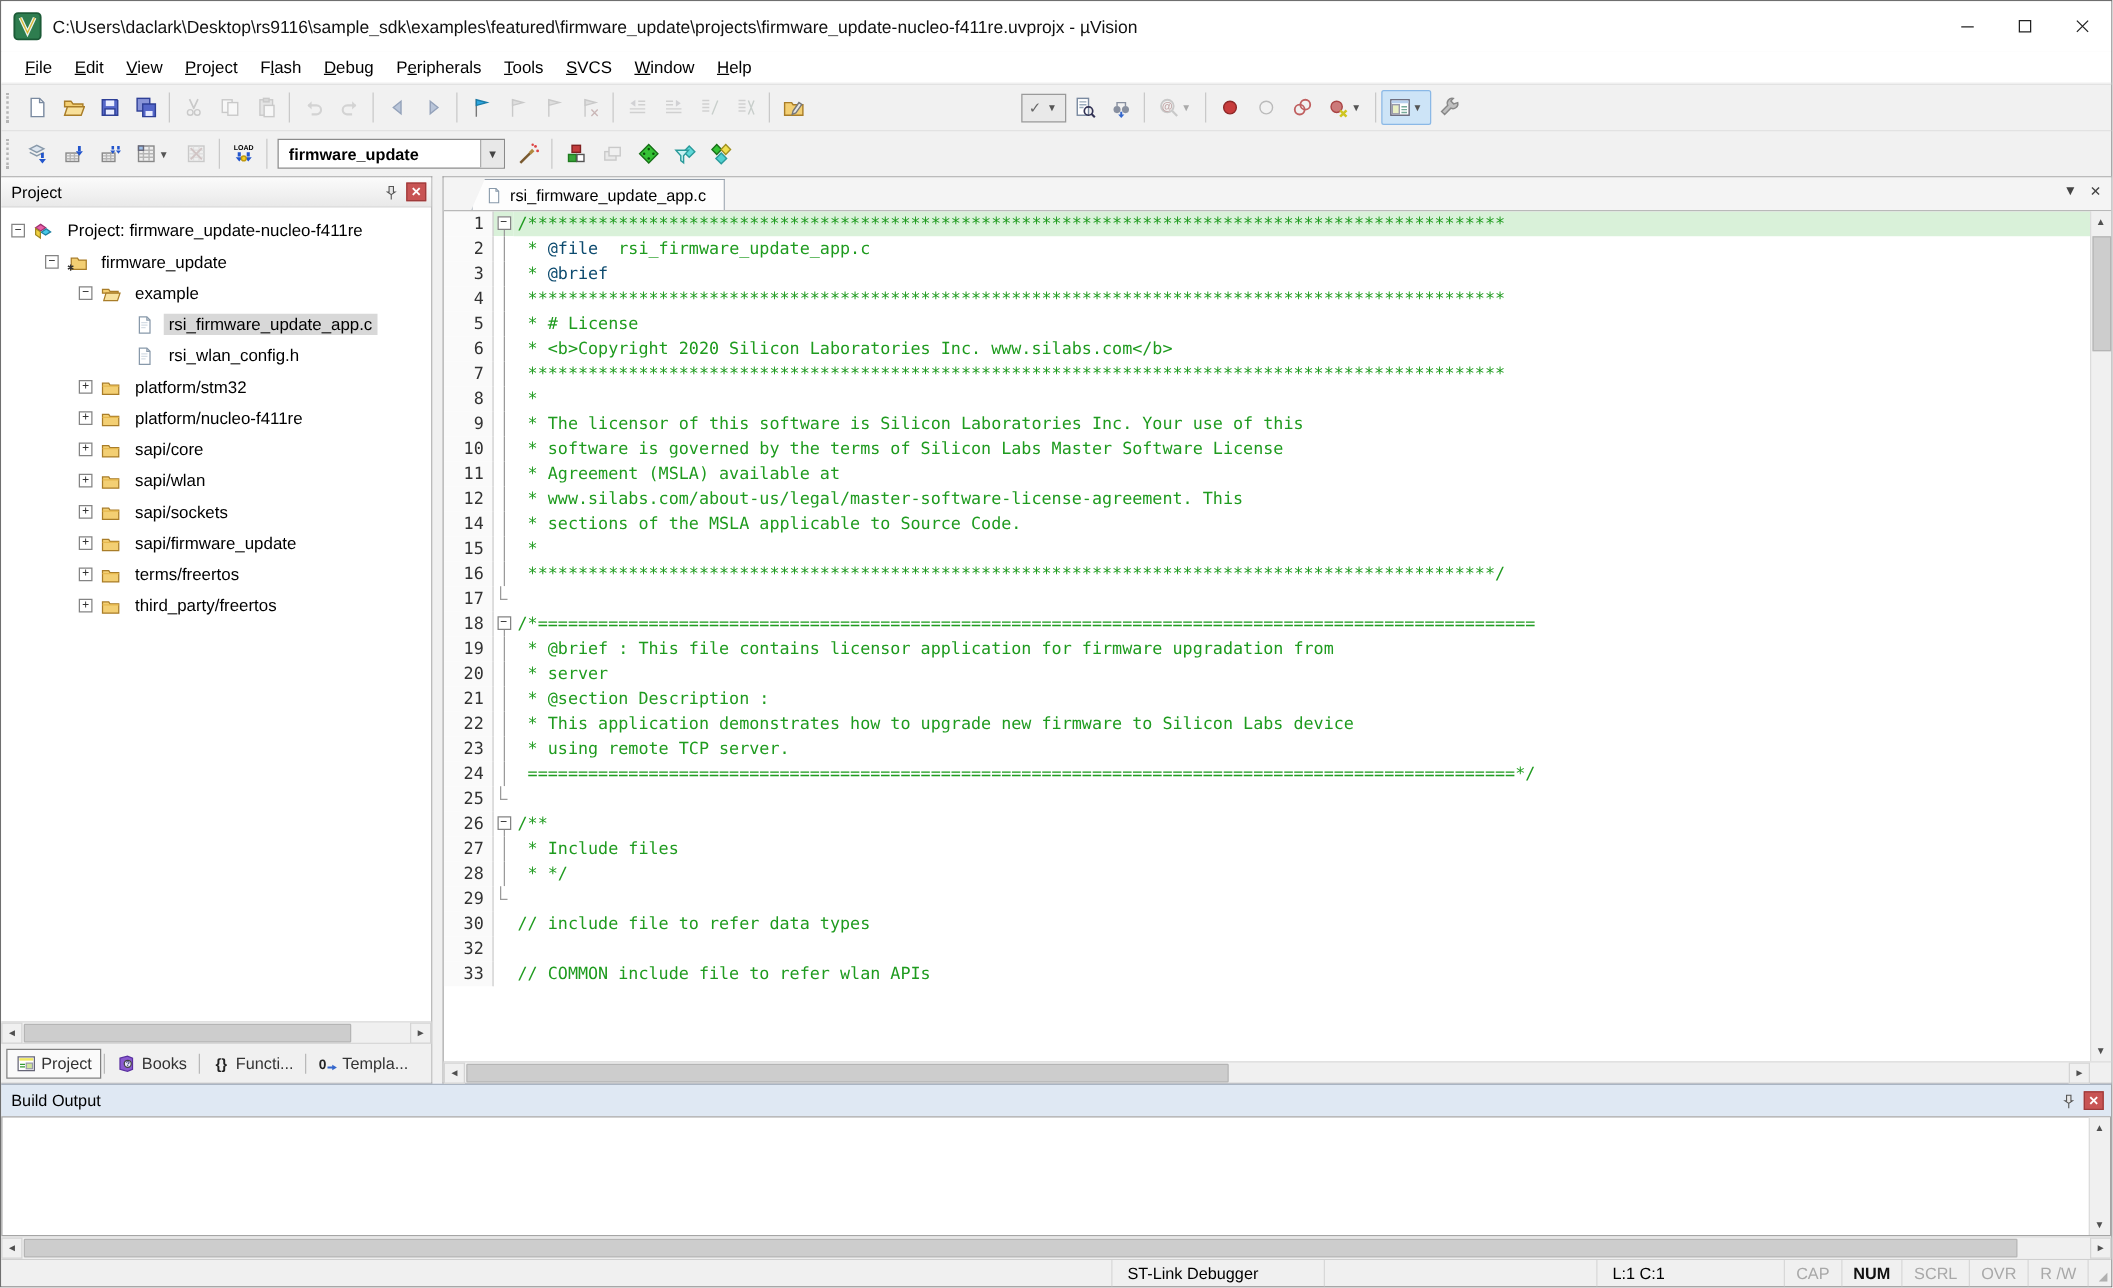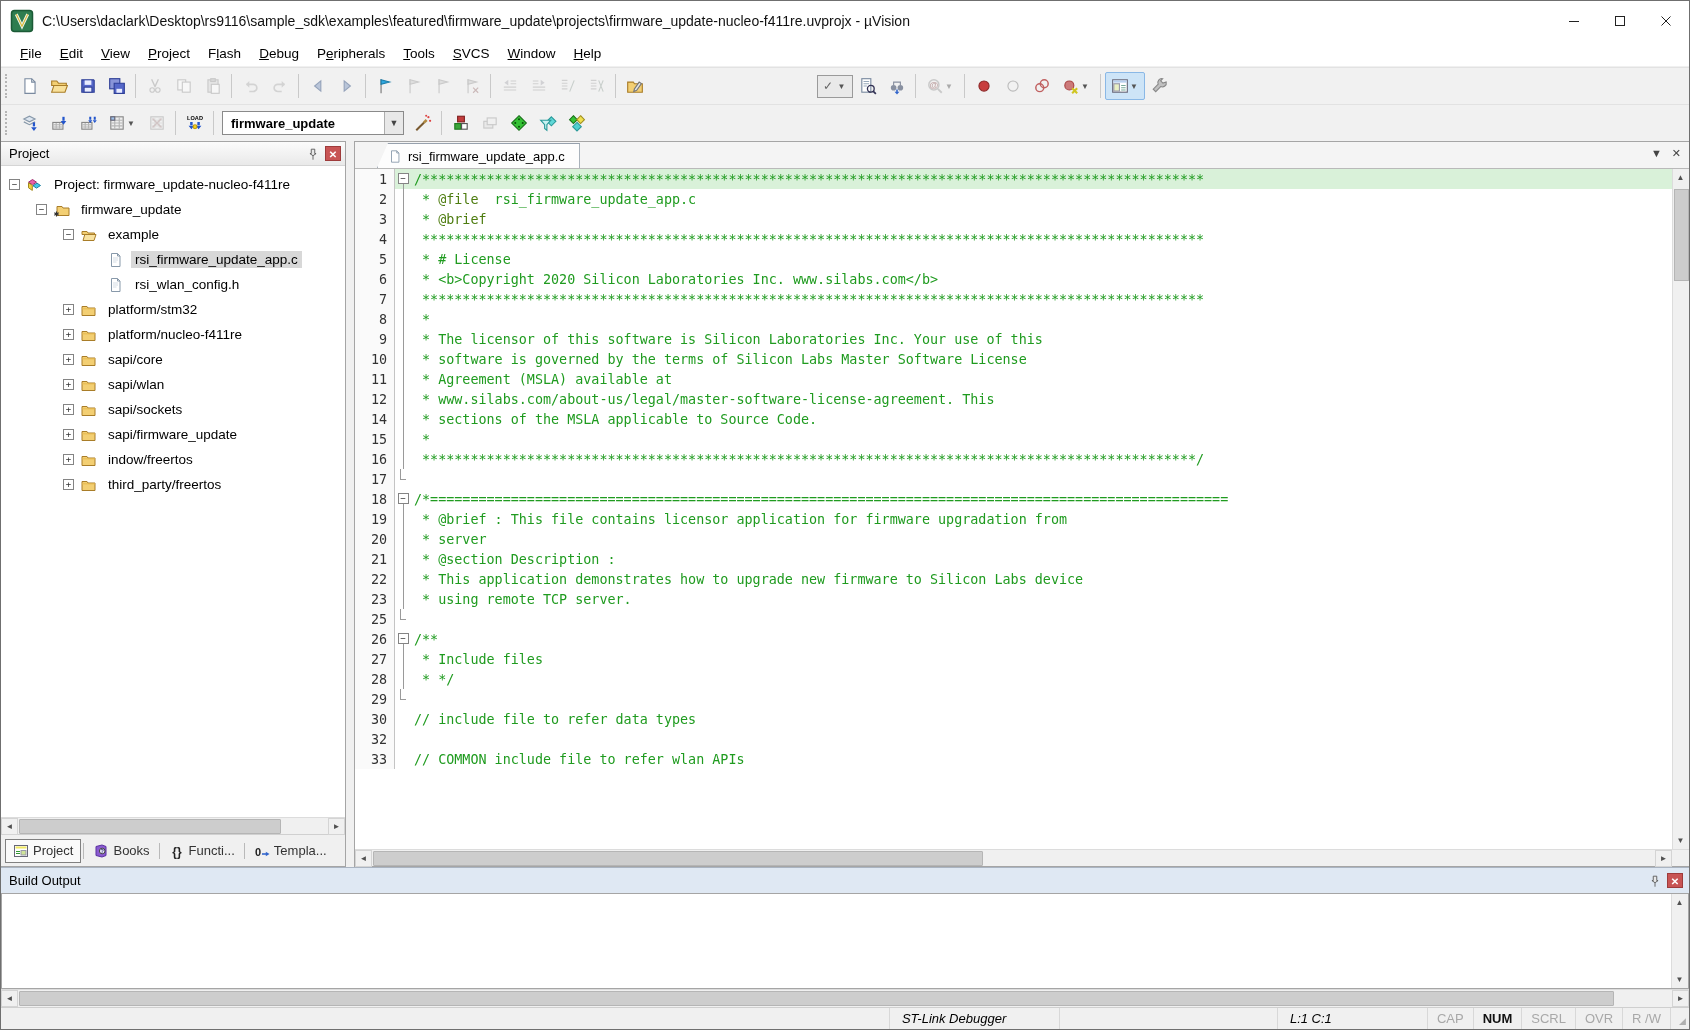--- a/index.html
+++ b/index.html
@@ -75,32 +75,32 @@
   .codearea { flex:1; overflow:hidden; font-family:"DejaVu Sans Mono",monospace; font-size:13.4px; }
   .cline { height:20px; display:flex; align-items:center; white-space:pre; }
   .lnum { width:40px; text-align:right; padding-right:7px; color:#333; flex:0 0 auto; border-right:1px solid #c4c4c4; height:100%; display:flex; align-items:center; justify-content:flex-end; background:#fafafa; }
   .fold { width:16px; height:100%; flex:0 0 auto; display:flex; flex-direction:column; align-items:center; background:#fff; }
   .fbox { width:11px; height:11px; border:1px solid #848484; font-size:9px; line-height:9px; text-align:center; color:#333; margin-top:4px; background:#fff; }
   .ftail { flex:1; border-left:1px solid #9a9a9a; }
   .fline { height:100%; border-left:1px solid #9a9a9a; }
   .fend { height:11px; width:6px; border-left:1px solid #9a9a9a; border-bottom:1px solid #9a9a9a; align-self:center; margin-left:0px; }
   .ctext { flex:1; padding-left:3px; height:100%; display:flex; align-items:center; }
   .cline.hl .ctext, .cline.hl .fold { background:#d9f1d9; }
-  .c { color:#1f9b1f; } .d { color:#4d7c0f; } .p { color:#7f7f00; } .s { color:#b000b0; }
+  .c { color:#1f9b1f; } .d { color:#0c4a6e; } .p { color:#7f7f00; } .s { color:#b000b0; }
 
   
   .build-header { height:26px; background:#dfe8f3; border-top:1px solid #aab4c2; display:flex; align-items:center; padding:0 6px 0 8px; flex:0 0 auto; }
   .build-header .ph-title { flex:1; font-size:13px; }
   .build-content { height:96px; background:#fff; border:1px solid #a5a5a5; display:flex; flex:0 0 auto; }
   .build-body { flex:1; }
   .build-hscroll { height:18px; position:relative; background:#f0f0f0; flex:0 0 auto; border-top:1px solid #dcdcdc; }
 
   
   .statusbar { height:24px; background:#f0f0f0; border-top:1px solid #cfcfcf; display:flex; align-items:stretch; flex:1; font-size:13px; }
-  .sb-cell { border-right:1px solid #d8d8d8; display:flex; align-items:center; padding:0 12px; white-space:nowrap;font-style:italic; }
+  .sb-cell { border-right:1px solid #d8d8d8; display:flex; align-items:center; padding:0 12px; white-space:nowrap; }
   .sb-fill { flex:1; border-right:1px solid #d8d8d8; }
   .sb-ind { width:auto; padding:0 9px; color:#a8a8a8; display:flex; align-items:center; border-right:1px solid #d8d8d8; }
   .sb-ind.on { color:#111; font-weight:bold; }
   .sb-grip { width:18px; display:flex; align-items:flex-end; justify-content:flex-end; padding:0 3px 3px 0; color:#b0b0b0; font-size:9px; }
 </style>
 </head>
 <body>
 
 <div id="window">
 
@@ -636,21 +636,21 @@
                 <path d="M1.5 6.8h13" stroke="#e6b84e"></path>
               </svg></span>
             <span class="tlabel">sapi/firmware_update</span>
           </div>
           <div class="trow" style="padding-left: 62px;">
             <span class="tbox">+</span>
             <span class="ticon"><svg viewBox="0 0 16 16">
                 <path d="M1.5 4.5h5l1 1.5h7v7.5h-13z" fill="#f3cf73" stroke="#a97d28"></path>
                 <path d="M1.5 6.8h13" stroke="#e6b84e"></path>
               </svg></span>
-            <span class="tlabel">indow/freertos</span>
+            <span class="tlabel">terms/freertos</span>
           </div>
           <div class="trow" style="padding-left: 62px;">
             <span class="tbox">+</span>
             <span class="ticon"><svg viewBox="0 0 16 16">
                 <path d="M1.5 4.5h5l1 1.5h7v7.5h-13z" fill="#f3cf73" stroke="#a97d28"></path>
                 <path d="M1.5 6.8h13" stroke="#e6b84e"></path>
               </svg></span>
             <span class="tlabel">third_party/freertos</span>
           </div>
         </div>
@@ -738,20 +738,21 @@
             <div class="cline"><span class="lnum">14</span><span class="fold"><span class="fline"></span></span><span class="ctext"><span class="c"> * sections of the MSLA applicable to Source Code.</span></span></div>
             <div class="cline"><span class="lnum">15</span><span class="fold"><span class="fline"></span></span><span class="ctext"><span class="c"> *</span></span></div>
             <div class="cline"><span class="lnum">16</span><span class="fold"><span class="fline"></span></span><span class="ctext"><span class="c"> ************************************************************************************************/</span></span></div>
             <div class="cline"><span class="lnum">17</span><span class="fold"><span class="fend"></span></span><span class="ctext"></span></div>
             <div class="cline"><span class="lnum">18</span><span class="fold"><span class="fbox">−</span><span class="ftail"></span></span><span class="ctext"><span class="c">/*===================================================================================================</span></span></div>
             <div class="cline"><span class="lnum">19</span><span class="fold"><span class="fline"></span></span><span class="ctext"><span class="c"> * @brief : This file contains licensor application for firmware upgradation from</span></span></div>
             <div class="cline"><span class="lnum">20</span><span class="fold"><span class="fline"></span></span><span class="ctext"><span class="c"> * server</span></span></div>
             <div class="cline"><span class="lnum">21</span><span class="fold"><span class="fline"></span></span><span class="ctext"><span class="c"> * @section Description :</span></span></div>
             <div class="cline"><span class="lnum">22</span><span class="fold"><span class="fline"></span></span><span class="ctext"><span class="c"> * This application demonstrates how to upgrade new firmware to Silicon Labs device</span></span></div>
             <div class="cline"><span class="lnum">23</span><span class="fold"><span class="fline"></span></span><span class="ctext"><span class="c"> * using remote TCP server.</span></span></div>
+            <div class="cline"><span class="lnum">24</span><span class="fold"><span class="fline"></span></span><span class="ctext"><span class="c"> ==================================================================================================*/</span></span></div>
             <div class="cline"><span class="lnum">25</span><span class="fold"><span class="fend"></span></span><span class="ctext"></span></div>
             <div class="cline"><span class="lnum">26</span><span class="fold"><span class="fbox">−</span><span class="ftail"></span></span><span class="ctext"><span class="c">/**</span></span></div>
             <div class="cline"><span class="lnum">27</span><span class="fold"><span class="fline"></span></span><span class="ctext"><span class="c"> * Include files</span></span></div>
             <div class="cline"><span class="lnum">28</span><span class="fold"><span class="fline"></span></span><span class="ctext"><span class="c"> * */</span></span></div>
             <div class="cline"><span class="lnum">29</span><span class="fold"><span class="fend"></span></span><span class="ctext"></span></div>
             <div class="cline"><span class="lnum">30</span><span class="fold"></span><span class="ctext"><span class="c">// include file to refer data types</span></span></div>
             <div class="cline"><span class="lnum">32</span><span class="fold"></span><span class="ctext"></span></div>
             <div class="cline"><span class="lnum">33</span><span class="fold"></span><span class="ctext"><span class="c">// COMMON include file to refer wlan APIs</span></span></div>
           </div>
         <div class="vscroll">

